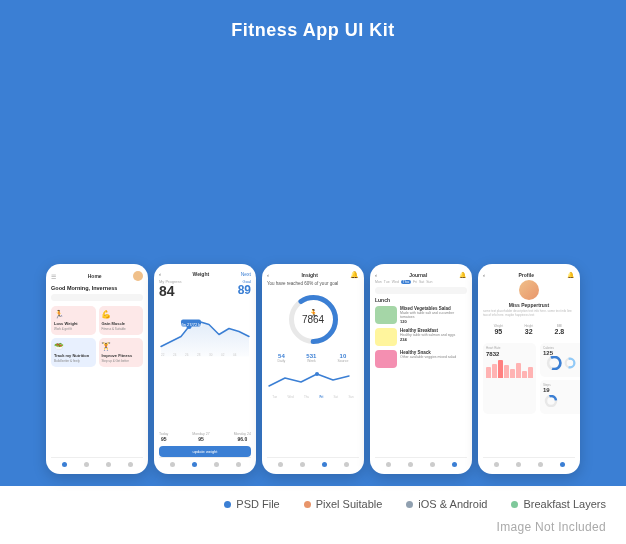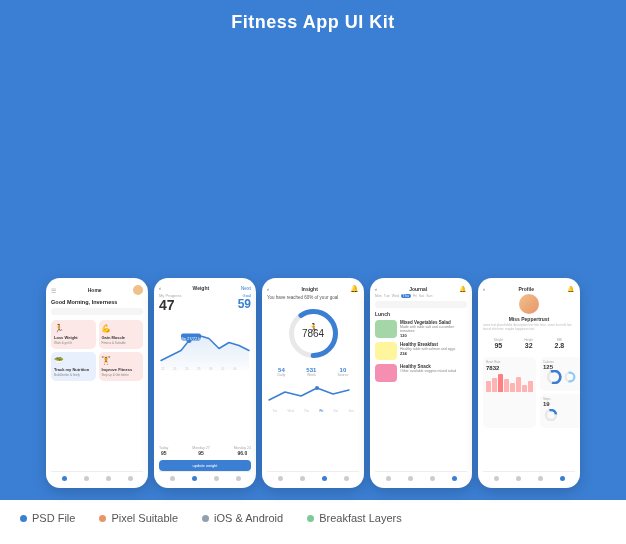--- a/index.html
+++ b/index.html
@@ -14,21 +14,21 @@
     .main-container {
       width: 626px;
       height: 544px;
       display: flex;
       flex-direction: column;
     }
 
     
     .header {
       text-align: center;
-      padding: 12px 0 14px;
+      padding: 20px 0 14px;
       color: white;
     }
     .header h1 {
       font-size: 18px;
       font-weight: 600;
       letter-spacing: 0.5px;
     }
 
     
     .phones-strip {
@@ -325,21 +325,21 @@
       border-radius: 1px 1px 0 0;
       background: #ffb3b3;
     }
 
     
     .bottom-section {
       background: white;
       padding: 12px 20px 10px;
       display: flex;
       flex-direction: column;
-      align-items: flex-start;
+      align-items: flex-end;
     }
 
     .features-row {
       display: flex;
       gap: 24px;
       justify-content: center;
       margin-bottom: 10px;
     }
 
     .feature-item {
@@ -467,25 +467,25 @@
     <div class="phone">
       <div class="phone-inner">
         <div class="weight-header">
           <span class="back-arrow">‹</span>
           <div class="phone-title">Weight</div>
           <span style="font-size:5px;color:#3b7fd4;">Next</span>
         </div>
         <div style="display:flex;justify-content:space-between;align-items:baseline;margin-bottom:2px;">
           <div>
             <div style="font-size:4px;color:#aaa;">My Progress</div>
-            <div style="font-size:14px;font-weight:800;color:#333;line-height:1.1;">47</div>
+            <div style="font-size:14px;font-weight:800;color:#333;line-height:1.1;">84</div>
           </div>
           <div style="text-align:right;">
             <div style="font-size:4px;color:#3b7fd4;">Goal</div>
-            <div style="font-size:12px;font-weight:700;color:#3b7fd4;line-height:1.1;">59</div>
+            <div style="font-size:12px;font-weight:700;color:#3b7fd4;line-height:1.1;">89</div>
           </div>
         </div>
 
         <div class="mini-chart">
           <svg class="chart-line" viewBox="0 0 92 50" xmlns="http://www.w3.org/2000/svg">
 
             <defs>
               <linearGradient id="chartGrad" x1="0" y1="0" x2="0" y2="1">
                 <stop offset="0%" stop-color="#3b7fd4" stop-opacity="0.15"></stop>
                 <stop offset="100%" stop-color="#3b7fd4" stop-opacity="0.02"></stop>
@@ -729,15 +729,16 @@
       </div>
       <div class="feature-item">
         <div class="feature-dot dot-gray"></div>
         <span>iOS &amp; Android</span>
       </div>
       <div class="feature-item">
         <div class="feature-dot dot-green"></div>
         <span>Breakfast Layers</span>
       </div>
     </div>
+    <div class="image-not-included">Image Not Included</div>
   </div>
 
 </div>
 
 </body></html>

